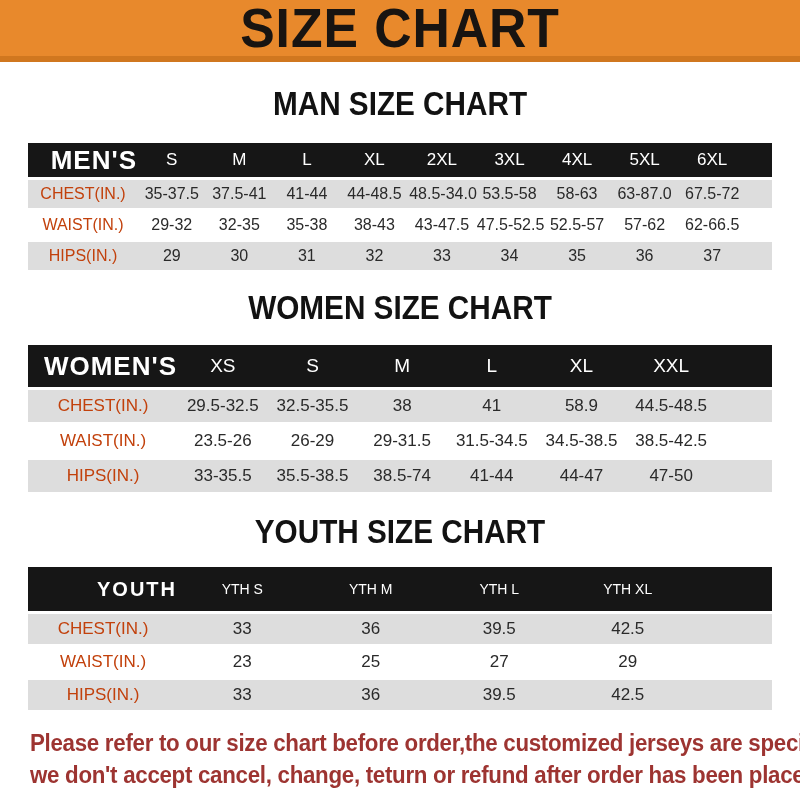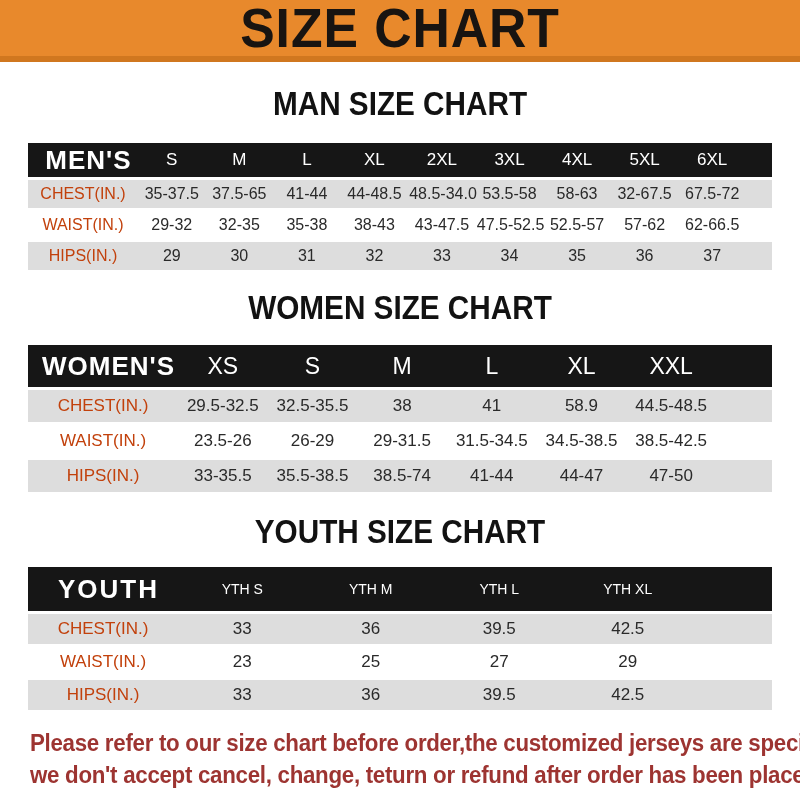--- a/index.html
+++ b/index.html
@@ -61,21 +61,21 @@
   }
   .size-table thead th {
     background: var(--header-black, #161616);
     color: #ffffff;
     font-weight: normal;
     text-align: center;
     vertical-align: middle;
     white-space: nowrap;
   }
   .size-table thead th.group-label {
-    text-align: center;
+    text-align: right;
     padding-left: 12px;
     font-weight: bold;
     letter-spacing: 1px;
   }
   .size-table tbody td {
     text-align: center;
     vertical-align: middle;
     color: #2a2a2a;
     white-space: nowrap;
   }
@@ -86,29 +86,29 @@
   
   .t0 col.col-label  { width: 110px; }
   .t0 col.col-spacer { width: 26px; }
   .t0 thead th { height: 32px; font-size: 17px; }
   .t0 thead th.group-label { font-size: 26px; }
   .t0 tbody td { height: 26px; font-size: 16px; }
 
   
   .t1 col.col-label  { width: 150px; }
   .t1 col.col-spacer { width: 56px; }
-  .t1 thead th { height: 40px; font-size: 23px; }
+  .t1 thead th { height: 40px; font-size: 19px; }
   .t1 thead th.group-label { font-size: 26px; }
   .t1 tbody td { height: 30px; font-size: 17px; }
 
   
   .t2 col.col-label  { width: 150px; }
   .t2 col.col-spacer { width: 80px; }
   .t2 thead th { height: 42px; font-size: 14px; }
-  .t2 thead th.group-label { font-size: 26px; letter-spacing: 2px; }
+  .t2 thead th.group-label { font-size: 20px; letter-spacing: 2px; }
   .t2 tbody td { height: 28px; font-size: 17px; }
 
   
   .notice {
     margin-top: 14px;
     padding-left: 30px;
     color: var(--footer-red, #9d3431);
   }
   .notice p {
     margin: 0;
@@ -158,27 +158,27 @@
             <th>4XL</th>
             <th>5XL</th>
             <th>6XL</th>
             <th class="spacer"></th>
           </tr>
         </thead>
         <tbody>
           <tr>
             <td class="row-label">CHEST(IN.)</td>
             <td>35-37.5</td>
-            <td>37.5-65</td>
+            <td>37.5-41</td>
             <td>41-44</td>
             <td>44-48.5</td>
             <td>48.5-34.0</td>
             <td>53.5-58</td>
             <td>58-63</td>
-            <td>32-67.5</td>
+            <td>63-87.0</td>
             <td>67.5-72</td>
             <td class="spacer"></td>
           </tr>
           <tr>
             <td class="row-label">WAIST(IN.)</td>
             <td>29-32</td>
             <td>32-35</td>
             <td>35-38</td>
             <td>38-43</td>
             <td>43-47.5</td>

